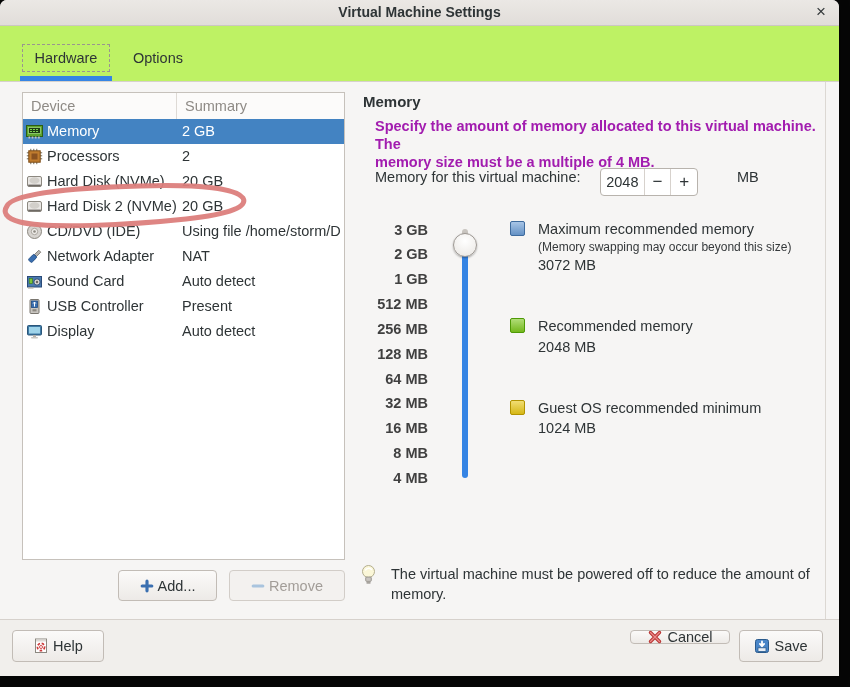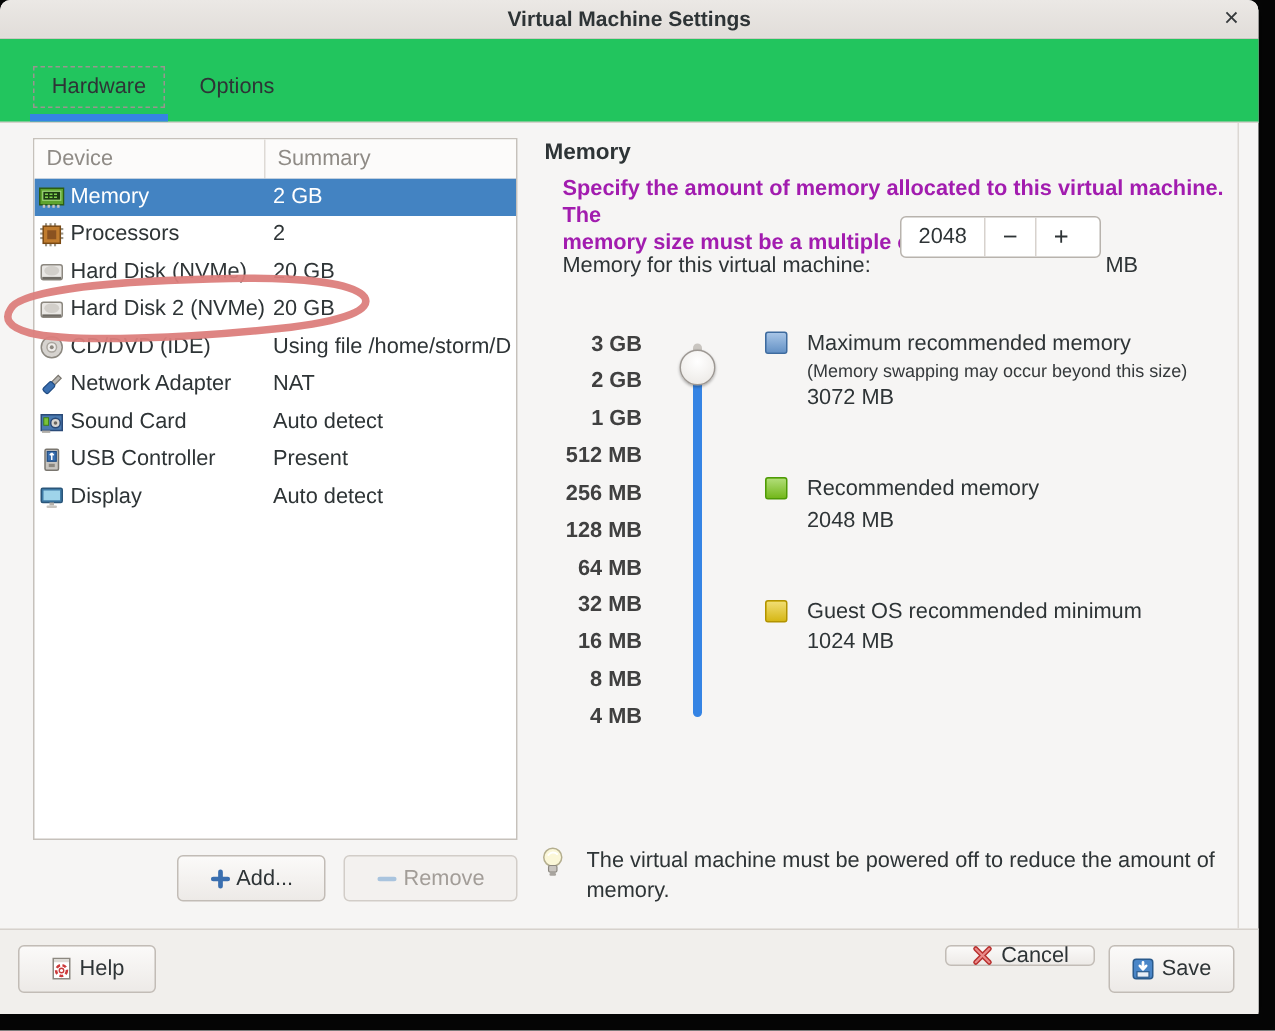--- a/index.html
+++ b/index.html
@@ -4,21 +4,21 @@
 <style>
   html,body{margin:0;padding:0;}
   body{width:850px;height:687px;background:#060606;font-family:"Liberation Sans","DejaVu Sans",sans-serif;color:#2e3436;-webkit-font-smoothing:antialiased;}
   .screen{position:relative;width:850px;height:687px;overflow:hidden;}
   .dialog{position:absolute;left:0;top:0;width:839px;height:675px;background:#f6f5f4;border-radius:7px 7px 0 0;box-shadow:0 2px 10px rgba(0,0,0,.5);}
   
   .titlebar{position:absolute;left:0;top:0;width:839px;height:25px;background:linear-gradient(#ebe8e5,#e1ddd9);border-bottom:1px solid #ccc7c1;border-radius:7px 7px 0 0;}
   .title{position:absolute;left:0;right:0;top:0;height:25px;line-height:25px;text-align:center;font-weight:bold;font-size:14px;color:#2e3436;}
   .close-x{position:absolute;right:8px;top:0;width:20px;height:25px;line-height:24px;text-align:center;font-size:17px;color:#35393b;cursor:pointer;}
   
-  .tabstrip{position:absolute;left:0;top:26px;width:839px;height:55px;background:#22c55e;border-bottom:1px solid #d6d1cc;}
+  .tabstrip{position:absolute;left:0;top:26px;width:839px;height:55px;background:#bef264;border-bottom:1px solid #d6d1cc;}
   .tab{position:absolute;top:12px;height:40px;display:flex;align-items:center;justify-content:center;font-size:14.5px;color:#2e3436;cursor:pointer;}
   .tab-hw{left:20px;width:92px;}
   .tab-opt{left:112px;width:92px;}
   .tab-hw .focusbox{border:1px dashed #9a958f;padding:5px 12px;}
   .tab-underline{position:absolute;left:20px;top:50px;width:92px;height:5px;background:#3584e4;}
   
   .table{position:absolute;left:22px;top:92px;width:323px;height:468px;background:#ffffff;border:1px solid #c6c1bb;box-sizing:border-box;}
   .thead{position:absolute;left:0;top:0;right:0;height:26px;border-bottom:1px solid #dedad5;background:#fcfbfa;}
   .th{position:absolute;top:0;height:26px;line-height:26px;font-size:14.5px;color:#8f8b86;padding-left:8px;box-sizing:border-box;}
   .th-device{left:0;width:153px;}
@@ -37,21 +37,21 @@
   .btn-remove{left:229px;top:570px;width:116px;height:31px;background:#f3f1ef;border-color:#d2cdc8;color:#a29d98;cursor:default;}
   
   .footer{position:absolute;left:0;top:619px;width:839px;height:56px;background:#f1efec;border-top:1px solid #d6d1cc;}
   .btn-help{left:12px;top:10px;width:92px;height:32px;}
   .btn-cancel{left:630px;top:10px;width:100px;height:14px;}
   .btn-save{left:739px;top:10px;width:84px;height:32px;}
   
   .panel-title{position:absolute;left:363px;top:93px;font-size:15px;font-weight:bold;color:#2e3436;}
   .panel-desc{position:absolute;left:375px;top:117px;width:470px;font-size:14.5px;line-height:18px;white-space:pre-line;color:#a21caf;font-weight:bold;}
   .spin-label{position:absolute;left:375px;top:167px;font-size:14.5px;line-height:20px;}
-  .spinbox{position:absolute;left:600px;top:144px;width:134px;height:28px;background:#ffffff;border:1px solid #b8b3ad;border-radius:4px;box-sizing:border-box;display:flex;}
+  .spinbox{position:absolute;left:600px;top:168px;width:98px;height:28px;background:#ffffff;border:1px solid #b8b3ad;border-radius:4px;box-sizing:border-box;display:flex;}
   .spin-val{width:55px;text-align:center;line-height:26px;font-size:14.5px;}
   .spin-btn{width:33px;text-align:center;line-height:25px;font-size:17px;border-left:1px solid #d7d2cd;cursor:pointer;color:#2e3436;}
   .unit-label{position:absolute;left:737px;top:167px;font-size:14.5px;line-height:20px;}
   
   .tick{position:absolute;left:340px;width:88px;height:20px;text-align:right;font-size:14.5px;line-height:20px;color:#404040;font-weight:bold;}
   .track-top{position:absolute;left:462px;top:229px;width:6px;height:18px;background:#c9c5c0;border-radius:3px;}
   .track{position:absolute;left:462px;top:238px;width:6px;height:240px;background:#3584e4;border-radius:3px;cursor:pointer;}
   .handle{position:absolute;left:453px;top:233px;width:24px;height:24px;border-radius:50%;background:radial-gradient(circle at 50% 32%,#ffffff,#e9e6e2);border:1px solid #9d9893;box-shadow:0 1px 2px rgba(0,0,0,.3);box-sizing:border-box;cursor:grab;}
   
   .swatch{position:absolute;left:510px;width:15px;height:15px;box-sizing:border-box;border-radius:2px;}

